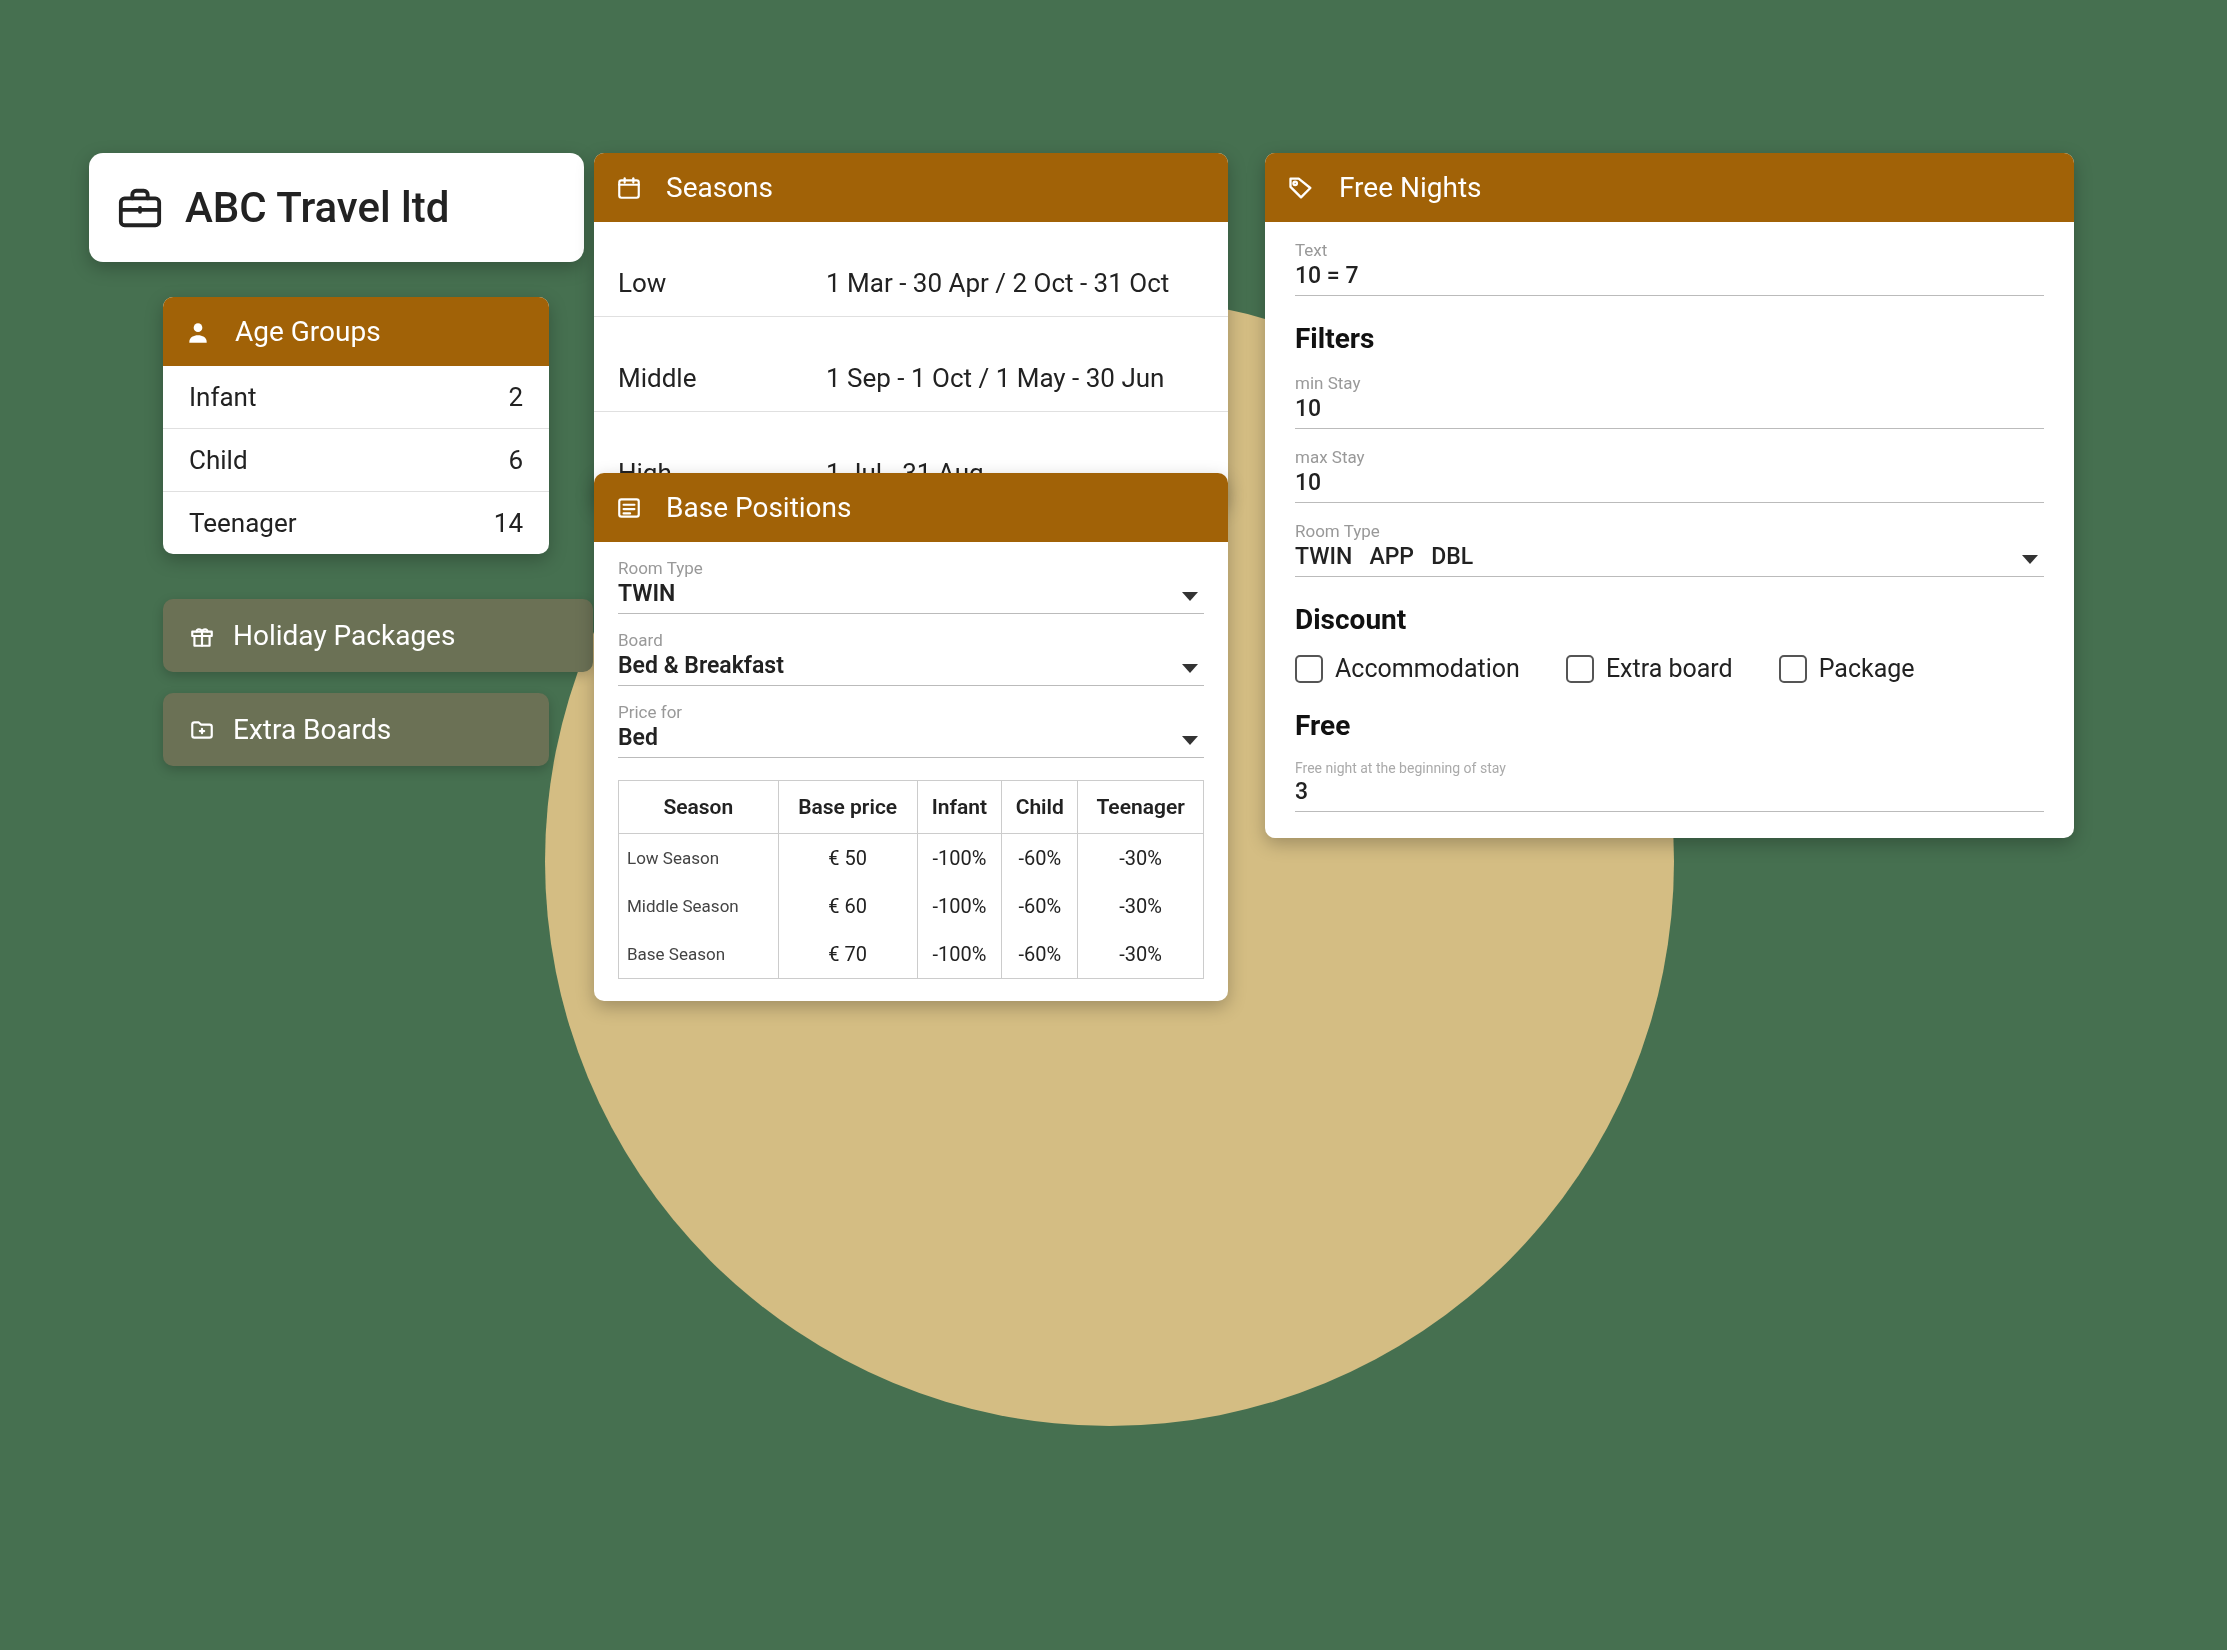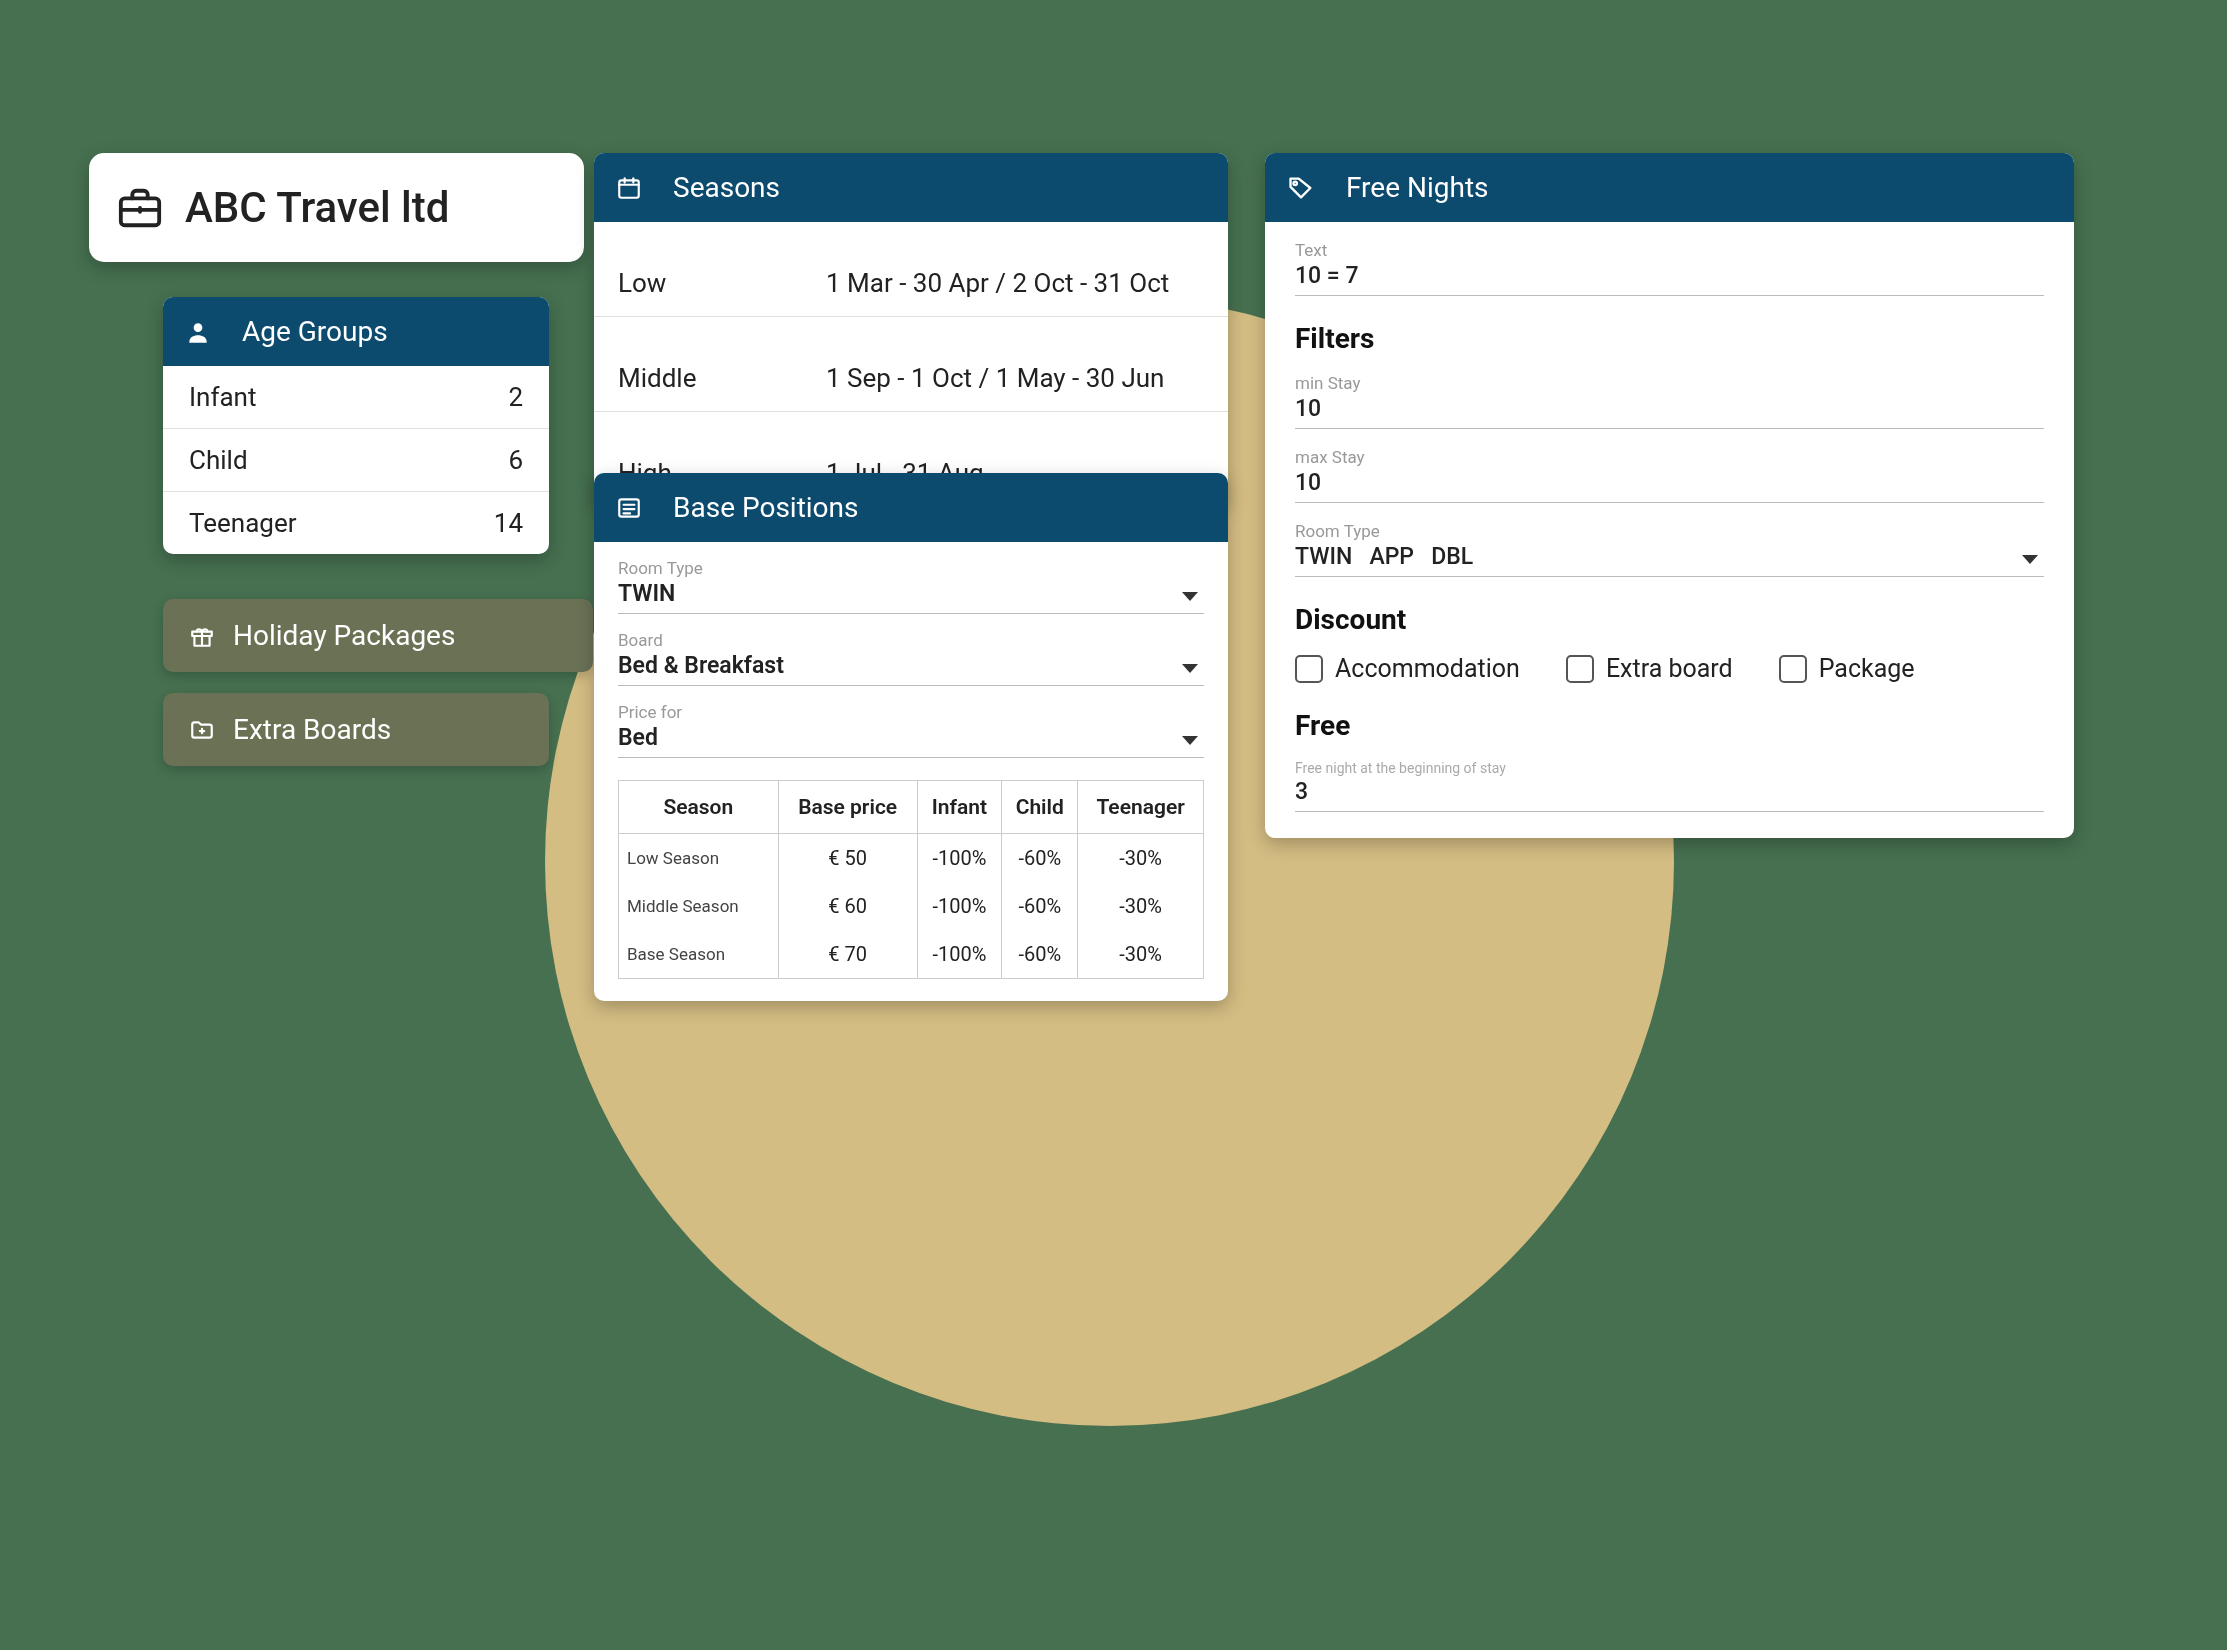--- a/index.html
+++ b/index.html
@@ -32,41 +32,40 @@
     border-radius: 14px;
     box-shadow: 0 6px 18px rgba(0,0,0,0.25);
     overflow: hidden;
   }
   .logo-card {
     left: 89px; top: 153px;
     width: 495px; height: 109px;
     display: flex; align-items: center;
     padding: 0 28px;
     gap: 22px;
-    border-radius: 15px;
   }
   .logo-card .title {
     font-size: 42px;
     font-weight: 500;
     color: #222;
   }
   .icon { display: inline-flex; flex-shrink: 0; }
 
   
   .agegroups {
     left: 163px; top: 297px;
     width: 386px;
     border-radius: 10px;
   }
   .panel-header {
-    background: #0c4a6e;
+    background: #a16207;
     color: #fff;
     display: flex;
     align-items: center;
-    gap: 31px;
+    gap: 24px;
     padding: 18px 22px;
     font-size: 28px;
     font-weight: 400;
   }
   .age-row {
     display: flex;
     justify-content: space-between;
     padding: 16px 26px;
     border-bottom: 1px solid #e0e0e0;
     font-size: 26px;

